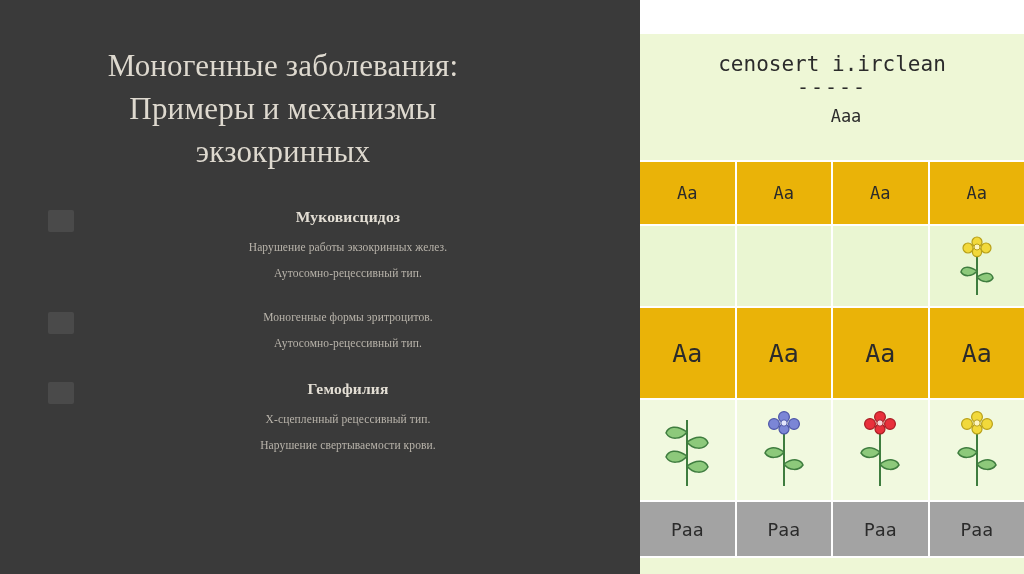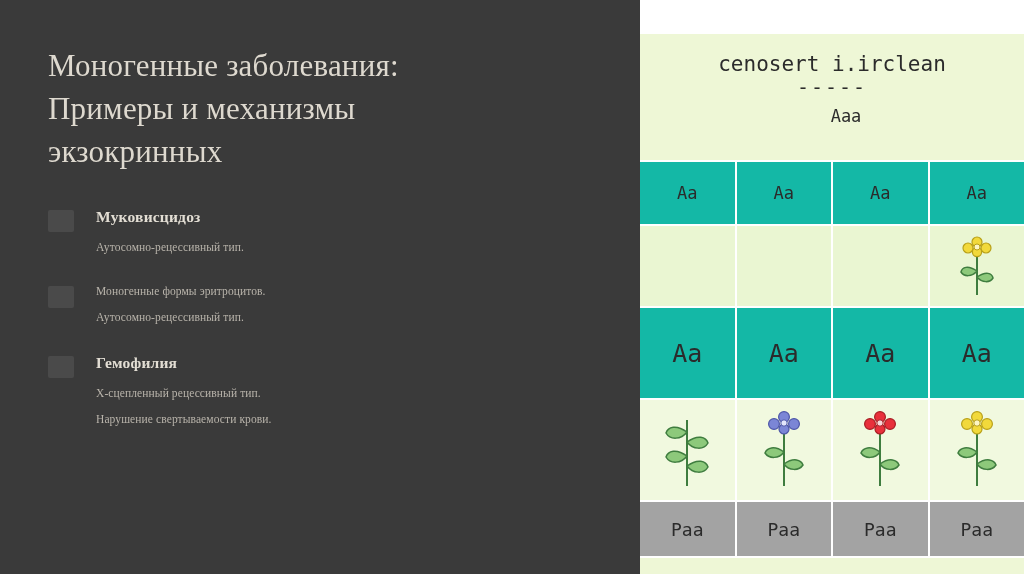--- a/index.html
+++ b/index.html
@@ -20,20 +20,21 @@
     display: flex;
   }
   
   .left-panel {
     position: relative;
     width: 640px;
     height: 574px;
     background: #3a3a3a;
     box-sizing: border-box;
     padding: 44px 40px 20px 48px;
+    text-align: center;
   }
   .title {
     font-family: "Liberation Serif", serif;
     color: #ded9cf;
     font-size: 31px;
     line-height: 43px;
     font-weight: 400;
     letter-spacing: 0.2px;
     margin: 0 0 34px 0;
     max-width: 470px;
@@ -119,21 +120,21 @@
   .grid {
     position: relative;
     background: #eaf6d2;
     border-top: 2px solid #ffffff;
   }
   .grid-row {
     display: flex;
     border-bottom: 2px solid #ffffff;
     background: #eaf6d2;
   }
-  .grid-row.light { background: #14b8a6; text-align: right; }
+  .grid-row.light { background: #eab308; text-align: right; }
   .grid-cell {
     position: relative;
     flex: 1 1 0;
     border-right: 2px solid #ffffff;
     box-sizing: border-box;
     display: flex;
     flex-direction: column;
     align-items: center;
     justify-content: center;
   }
@@ -174,20 +175,21 @@
     <h1 class="title">
       <span>Моногенные заболевания:</span>
       <span>Примеры и механизмы</span>
       <span>экзокринных</span>
     </h1>
 
     <ul class="bullet-list">
       <li class="bullet-item">
         <span class="bullet-marker"></span>
         <p class="bullet-heading">Муковисцидоз</p>
+        <p class="bullet-sub">Нарушение работы экзокринных желез.</p>
         <p class="bullet-sub">Аутосомно-рецессивный тип.</p>
       </li>
       <li class="bullet-item">
         <span class="bullet-marker"></span>
         <p class="bullet-sub">Моногенные формы эритроцитов.</p>
         <p class="bullet-sub">Аутосомно-рецессивный тип.</p>
       </li>
       <li class="bullet-item">
         <span class="bullet-marker"></span>
         <p class="bullet-heading">Гемофилия</p>

